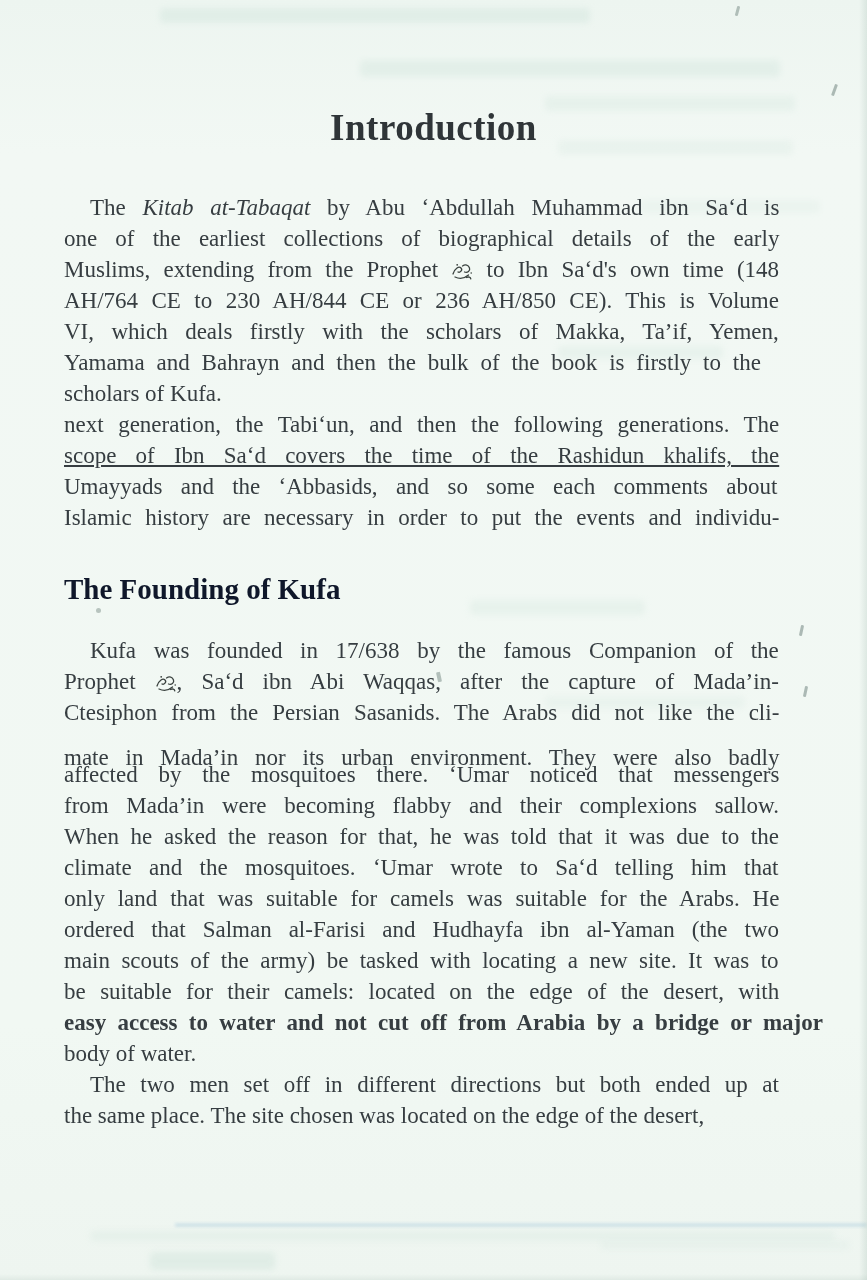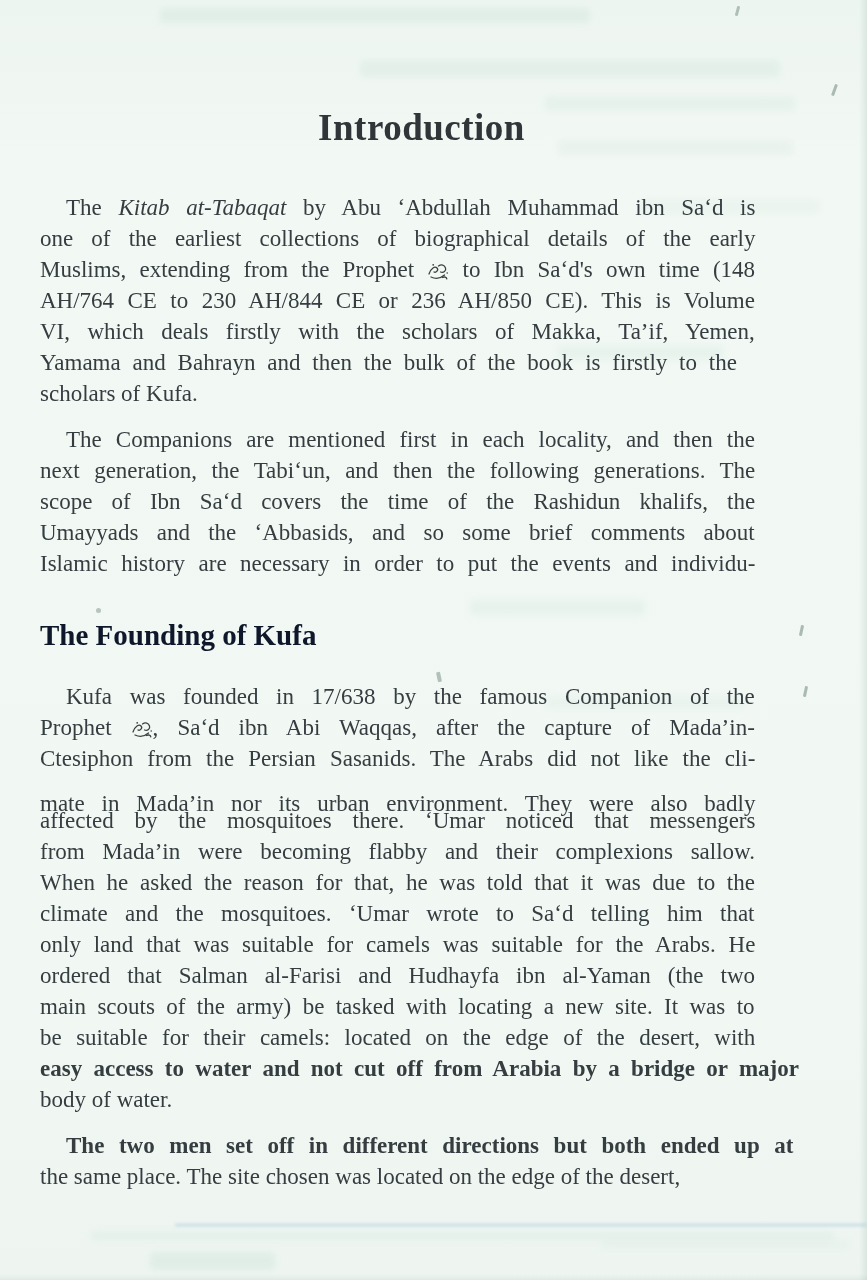--- a/index.html
+++ b/index.html
@@ -2,31 +2,31 @@
 <html><head>
 <meta charset="utf-8">
 <style>
   html,body{margin:0;padding:0;}
   body{
     width:867px;height:1280px;position:relative;overflow:hidden;
     background:linear-gradient(180deg,#edf5f0 0%,#f2f8f4 12%,#f1f8f3 80%,#eef5f0 100%);
     font-family:"Liberation Serif","DejaVu Serif",serif;
     color:#363d41;
   }
-  .page{position:absolute;inset:0;padding:106px 64px 0 40px;box-sizing:border-box;z-index:2;}
+  .page{position:absolute;inset:0;padding:106px 64px 0 64px;box-sizing:border-box;z-index:2;}
   h1.chapter-title{
     margin:0 0 42px 0;font-size:37px;line-height:44px;font-weight:bold;
     text-align:center;color:#2f3538;letter-spacing:.5px;
   }
   h2.section-heading{
     margin:36px 0 26px 0;font-size:29px;line-height:40px;font-weight:bold;color:#0f172a;
   }
   .para{margin:0;}
   .line{height:31px;font-size:23px;line-height:31px;white-space:nowrap;overflow:visible;}
-  .line.first{padding-left:26px;margin-top:15px;}
+  .line.first{padding-left:26px;}
   .lt{display:inline-block;white-space:nowrap;}
   .pbuh{display:inline-block;vertical-align:-4px;line-height:0;}
   
   .ghost{position:absolute;filter:blur(3px);border-radius:4px;z-index:1;}
   .gline{position:absolute;filter:blur(1.5px);z-index:1;}
   .speck{position:absolute;background:#7d908a;border-radius:1px;z-index:1;}
   .edge-shade{position:absolute;top:0;right:0;width:8px;height:100%;
     background:linear-gradient(90deg,rgba(0,0,0,0),rgba(160,185,175,.25));z-index:3;}
   .bottom-shade{position:absolute;left:0;bottom:0;width:100%;height:6px;
     background:linear-gradient(180deg,rgba(0,0,0,0),rgba(160,185,175,.18));z-index:3;}
@@ -69,24 +69,23 @@
                 </g>
                 <circle cx="6.2" cy="2.8" r="0.9" fill="#3a423f"></circle>
                 <circle cx="20.2" cy="11" r="0.8" fill="#3a423f"></circle>
               </svg></span> to Ibn Sa‘d's own time (148</span></div>
         <div class="line"><span class="lt" style="word-spacing: 7.66667px; text-align: right;">AH/764 CE to 230 AH/844 CE or 236 AH/850 CE). This is Volume</span></div>
         <div class="line"><span class="lt" style="word-spacing: 11.7px;">VI, which deals firstly with the scholars of Makka, Ta’if, Yemen,</span></div>
         <div class="line"><span class="lt" style="word-spacing: 6.07692px;">Yamama and Bahrayn and then the bulk of the book is firstly to the</span></div>
         <div class="line last"><span class="lt">scholars of Kufa.</span></div>
       </div>
       <div class="para">
-        <div class="line first"><span class="lt" style="word-spacing: 8.3px;">The Companions are mentioned first in each locality, and then the</span></div>
         <div class="line"><span class="lt" style="word-spacing: 8.77778px;">next generation, the Tabi‘un, and then the following generations. The</span></div>
-        <div class="line"><span class="lt" style="word-spacing: 13.4545px;">scope of Ibn Sa‘d covers the time of the Rashidun khalifs, the</span></div>
-        <div class="line"><span class="lt" style="word-spacing: 12.5556px;">Umayyads and the ‘Abbasids, and so some brief comments about</span></div>
+        <div class="line"><span class="lt" style="word-spacing: 13.4545px; text-decoration: underline;">scope of Ibn Sa‘d covers the time of the Rashidun khalifs, the</span></div>
+        <div class="line"><span class="lt" style="word-spacing: 12.5556px;">Umayyads and the ‘Abbasids, and so some each comments about</span></div>
         <div class="line"><span class="lt" style="word-spacing: 7.72727px;">Islamic history are necessary in order to put the events and individu-</span></div>
       </div>
       <h2 class="section-heading">The Founding of Kufa</h2>
       <div class="para">
         <div class="line first"><span class="lt" style="word-spacing: 11.9px;">Kufa was founded in 17/638 by the famous Companion of the</span></div>
         <div class="line"><span class="lt" style="word-spacing: 13.3px;">Prophet <span class="pbuh"><svg width="22" height="19" viewBox="0 0 22 19">
                 <g fill="none" stroke="#3a423f" stroke-width="1.3" stroke-linecap="round">
                   <path d="M2 12 C4 6 8 4 10 6 C12 8 9 11 7 10"></path>
                   <path d="M4 15 C9 17.5 13.5 16.5 17.5 13"></path>
                   <path d="M11.5 4 C14.5 2 17.5 3 18.5 6 C19.5 9 16.5 11 13.5 10"></path>
@@ -102,20 +101,20 @@
         <div class="line"><span class="lt" style="word-spacing: 5.93333px;">When he asked the reason for that, he was told that it was due to the</span></div>
         <div class="line"><span class="lt" style="word-spacing: 11.6px;">climate and the mosquitoes. ‘Umar wrote to Sa‘d telling him that</span></div>
         <div class="line"><span class="lt" style="word-spacing: 7.08333px;">only land that was suitable for camels was suitable for the Arabs. He</span></div>
         <div class="line"><span class="lt" style="word-spacing: 11.2222px;">ordered that Salman al-Farisi and Hudhayfa ibn al-Yaman (the two</span></div>
         <div class="line"><span class="lt" style="word-spacing: 5.64286px;">main scouts of the army) be tasked with locating a new site. It was to</span></div>
         <div class="line"><span class="lt" style="word-spacing: 8.66667px;">be suitable for their camels: located on the edge of the desert, with</span></div>
         <div class="line"><span class="lt" style="word-spacing: 5.57143px; font-weight: bold;">easy access to water and not cut off from Arabia by a bridge or major</span></div>
         <div class="line last"><span class="lt">body of water.</span></div>
       </div>
       <div class="para">
-        <div class="line first"><span class="lt" style="word-spacing: 8.83333px; font-weight: bold;">The two men set off in different directions but both ended up at</span></div>
+        <div class="line first"><span class="lt" style="word-spacing: 8.83333px;">The two men set off in different directions but both ended up at</span></div>
         <div class="line last"><span class="lt">the same place. The site chosen was located on the edge of the desert,</span></div>
       </div>
     </div>
 </main>
 
 <div class="edge-shade"></div>
 <div class="bottom-shade"></div>
 
 </body></html>

